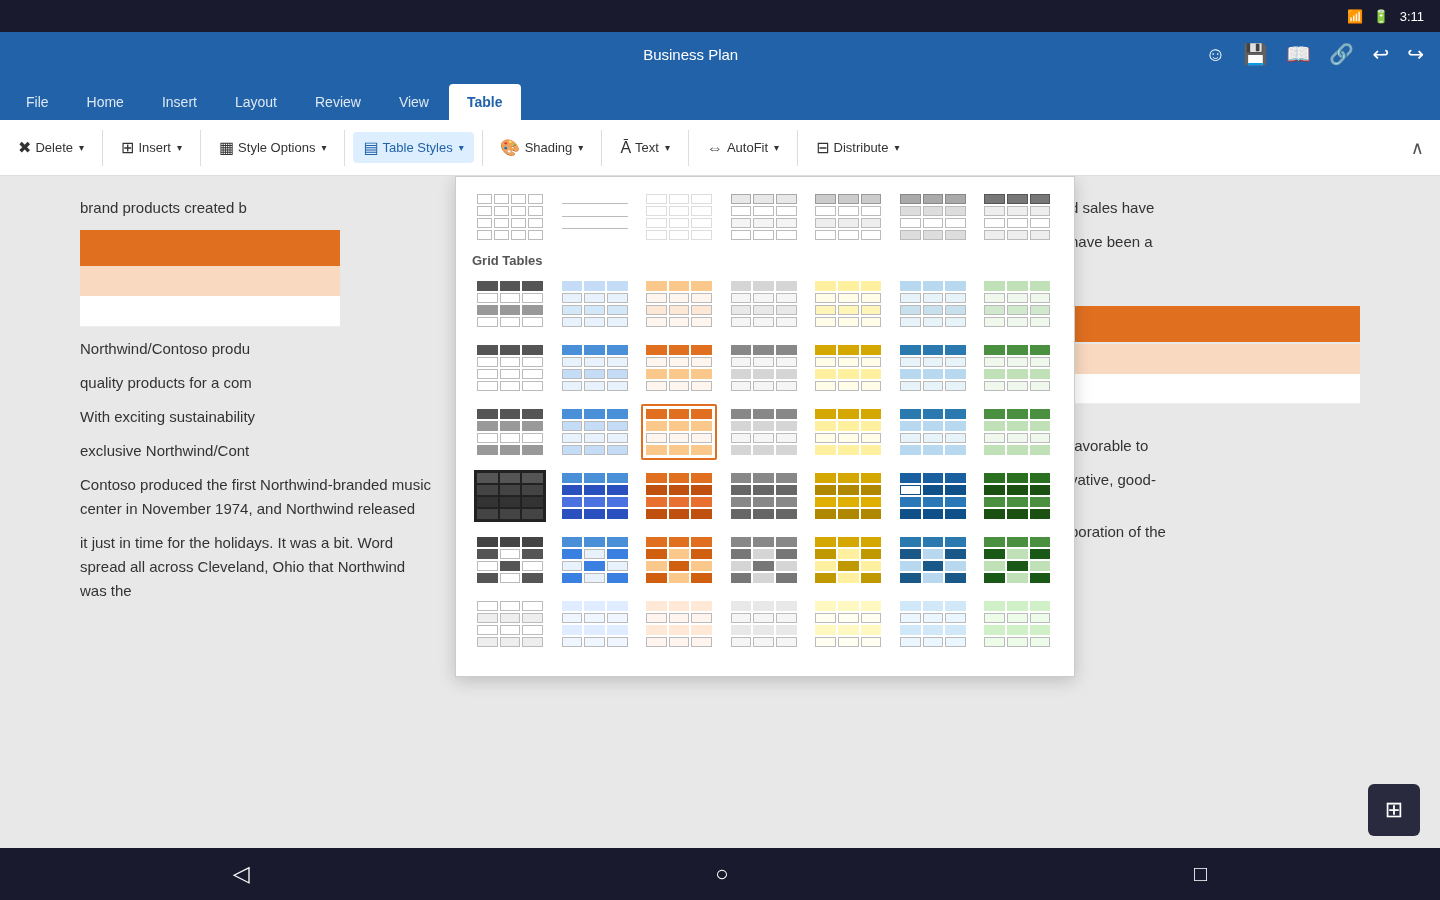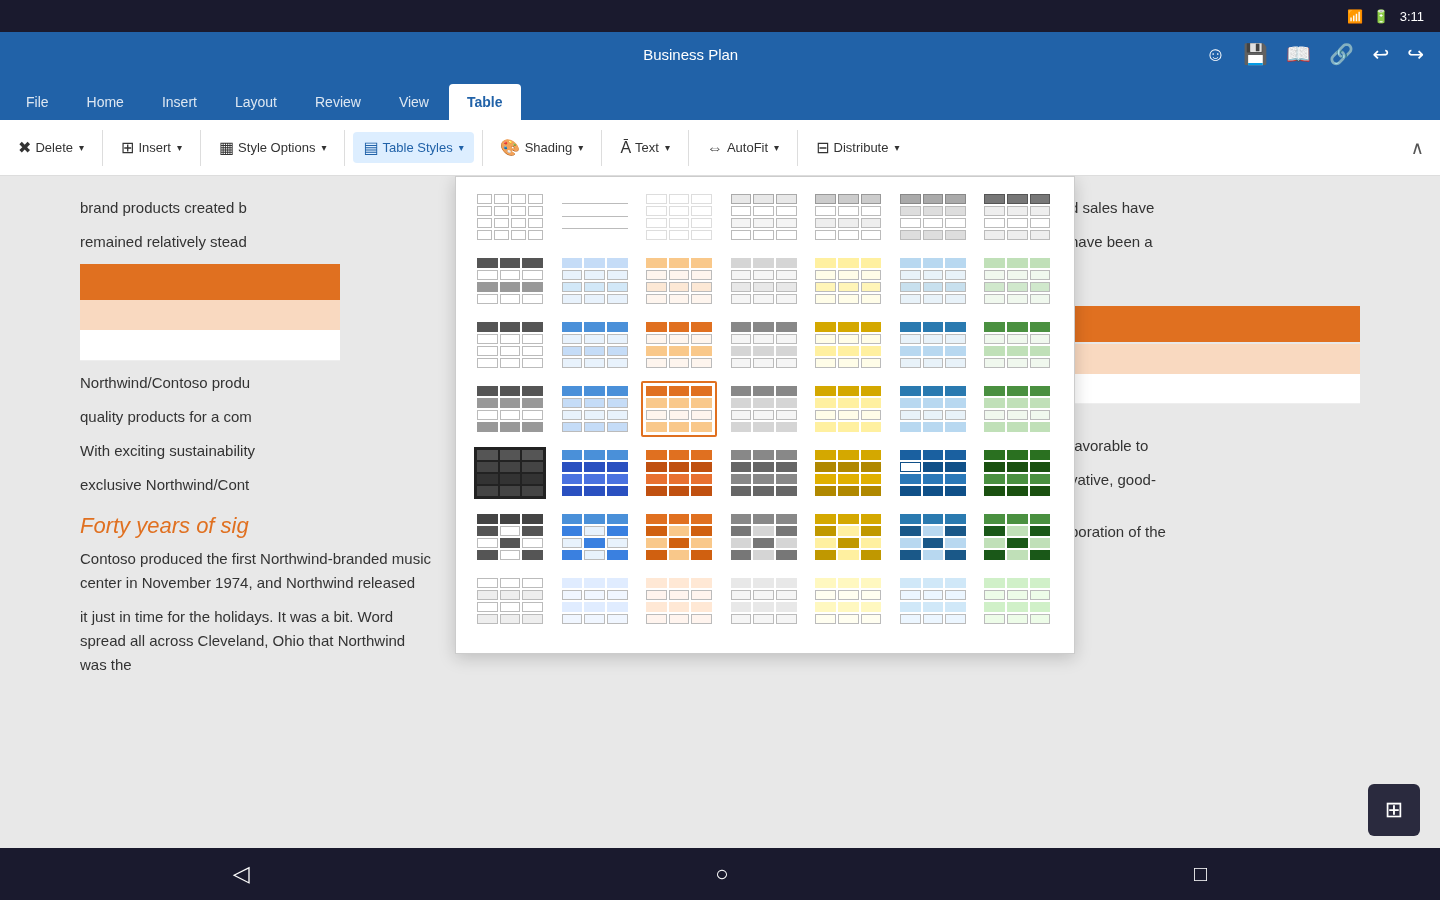--- a/index.html
+++ b/index.html
@@ -379,21 +379,20 @@
     <span>Distribute</span>
     <span class="caret">▾</span>
   </button>
   <div id="collapse-btn">∧</div>
 </div>
 
 <div id="doc-area">
 
   <div id="left-doc">
     <p class="doc-text">brand products created b</p>
-    <p class="doc-text">remained relatively stead</p>
 
     <table class="table-in-doc">
       <tbody>
           <tr class="header-row">
             <td></td>
             <td></td>
             <td></td>
           </tr>
       <tr class="alt-row">
             <td></td>
@@ -405,21 +404,20 @@
             <td></td>
             <td></td>
           </tr>
     </tbody>
       </table>
 
     <p class="doc-text">Northwind/Contoso produ</p>
     <p class="doc-text">quality products for a com</p>
     <p class="doc-text">With exciting sustainability</p>
     <p class="doc-text">exclusive Northwind/Cont</p>
-    <h2 class="heading-orange">Forty years of sig</h2>
     <p class="doc-text">Contoso produced the first Northwind-branded music center in November 1974, and Northwind released</p>
     <p class="doc-text">it just in time for the holidays. It was a bit. Word spread all across Cleveland, Ohio that Northwind was the</p>
   </div>
 
   <div id="right-doc">
     <p class="doc-text">d sales have</p>
     <p class="doc-text">have been a</p>
     <br>
     
     <div style="background:#e07020; height:36px; width:100%; margin-top:24px;"></div>
@@ -605,20 +603,21 @@
             </div>
           <div class="swatch-row">
               <div class="swatch-cell" style="background:#eee;"></div>
               <div class="swatch-cell" style="background:#eee;"></div>
               <div class="swatch-cell" style="background:#eee;"></div>
             </div>
         </div>
       </div>
     </div>
 
+    <div class="section-label">Grid Tables</div>
 
     <div class="style-grid">
 
       <div class="style-swatch">
         <div class="swatch-plain">
           <div class="swatch-row">
               <div class="swatch-cell dark"></div>
               <div class="swatch-cell dark"></div>
               <div class="swatch-cell dark"></div>
             </div>

